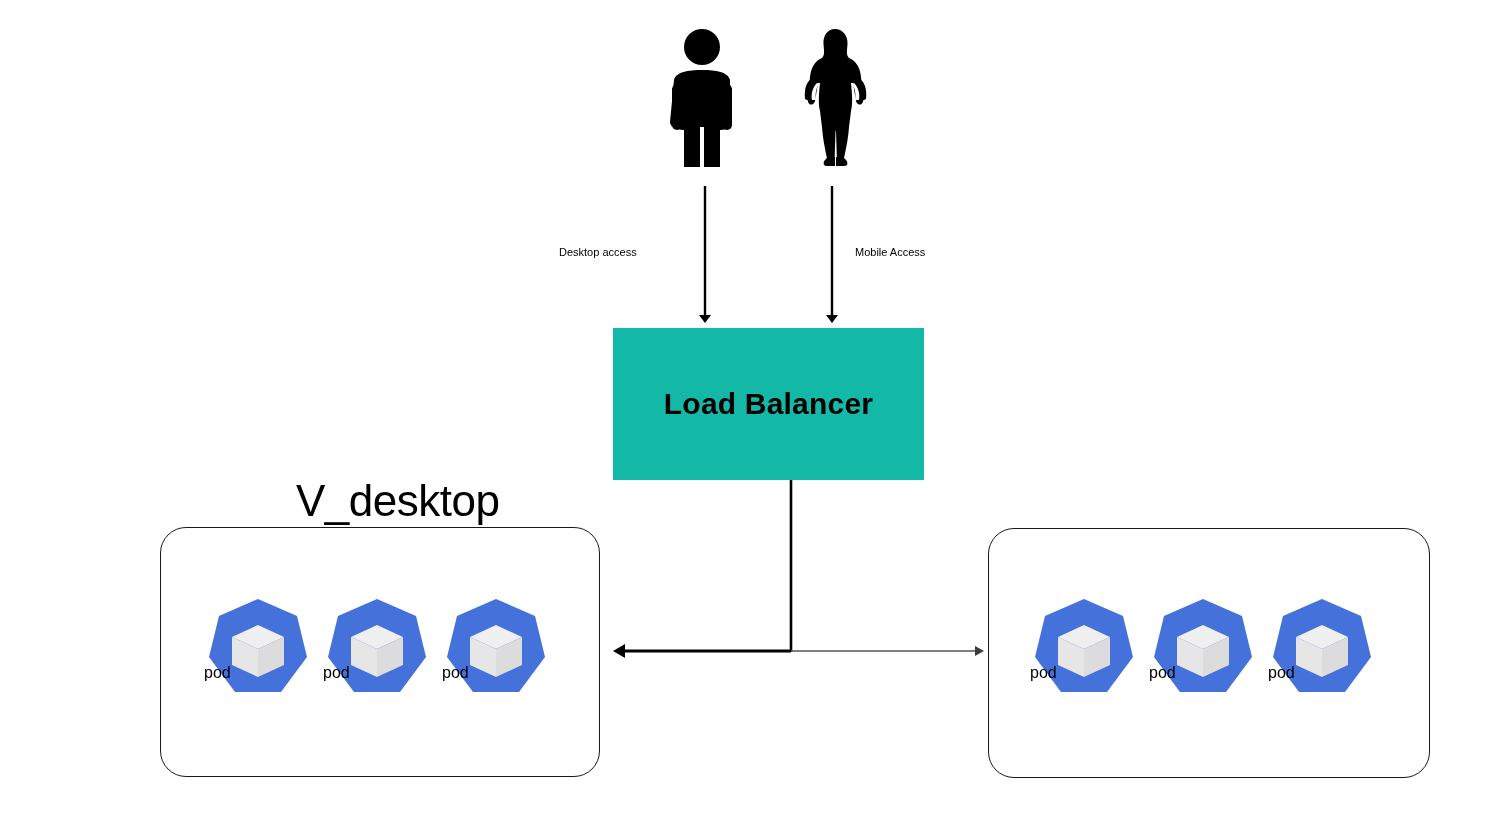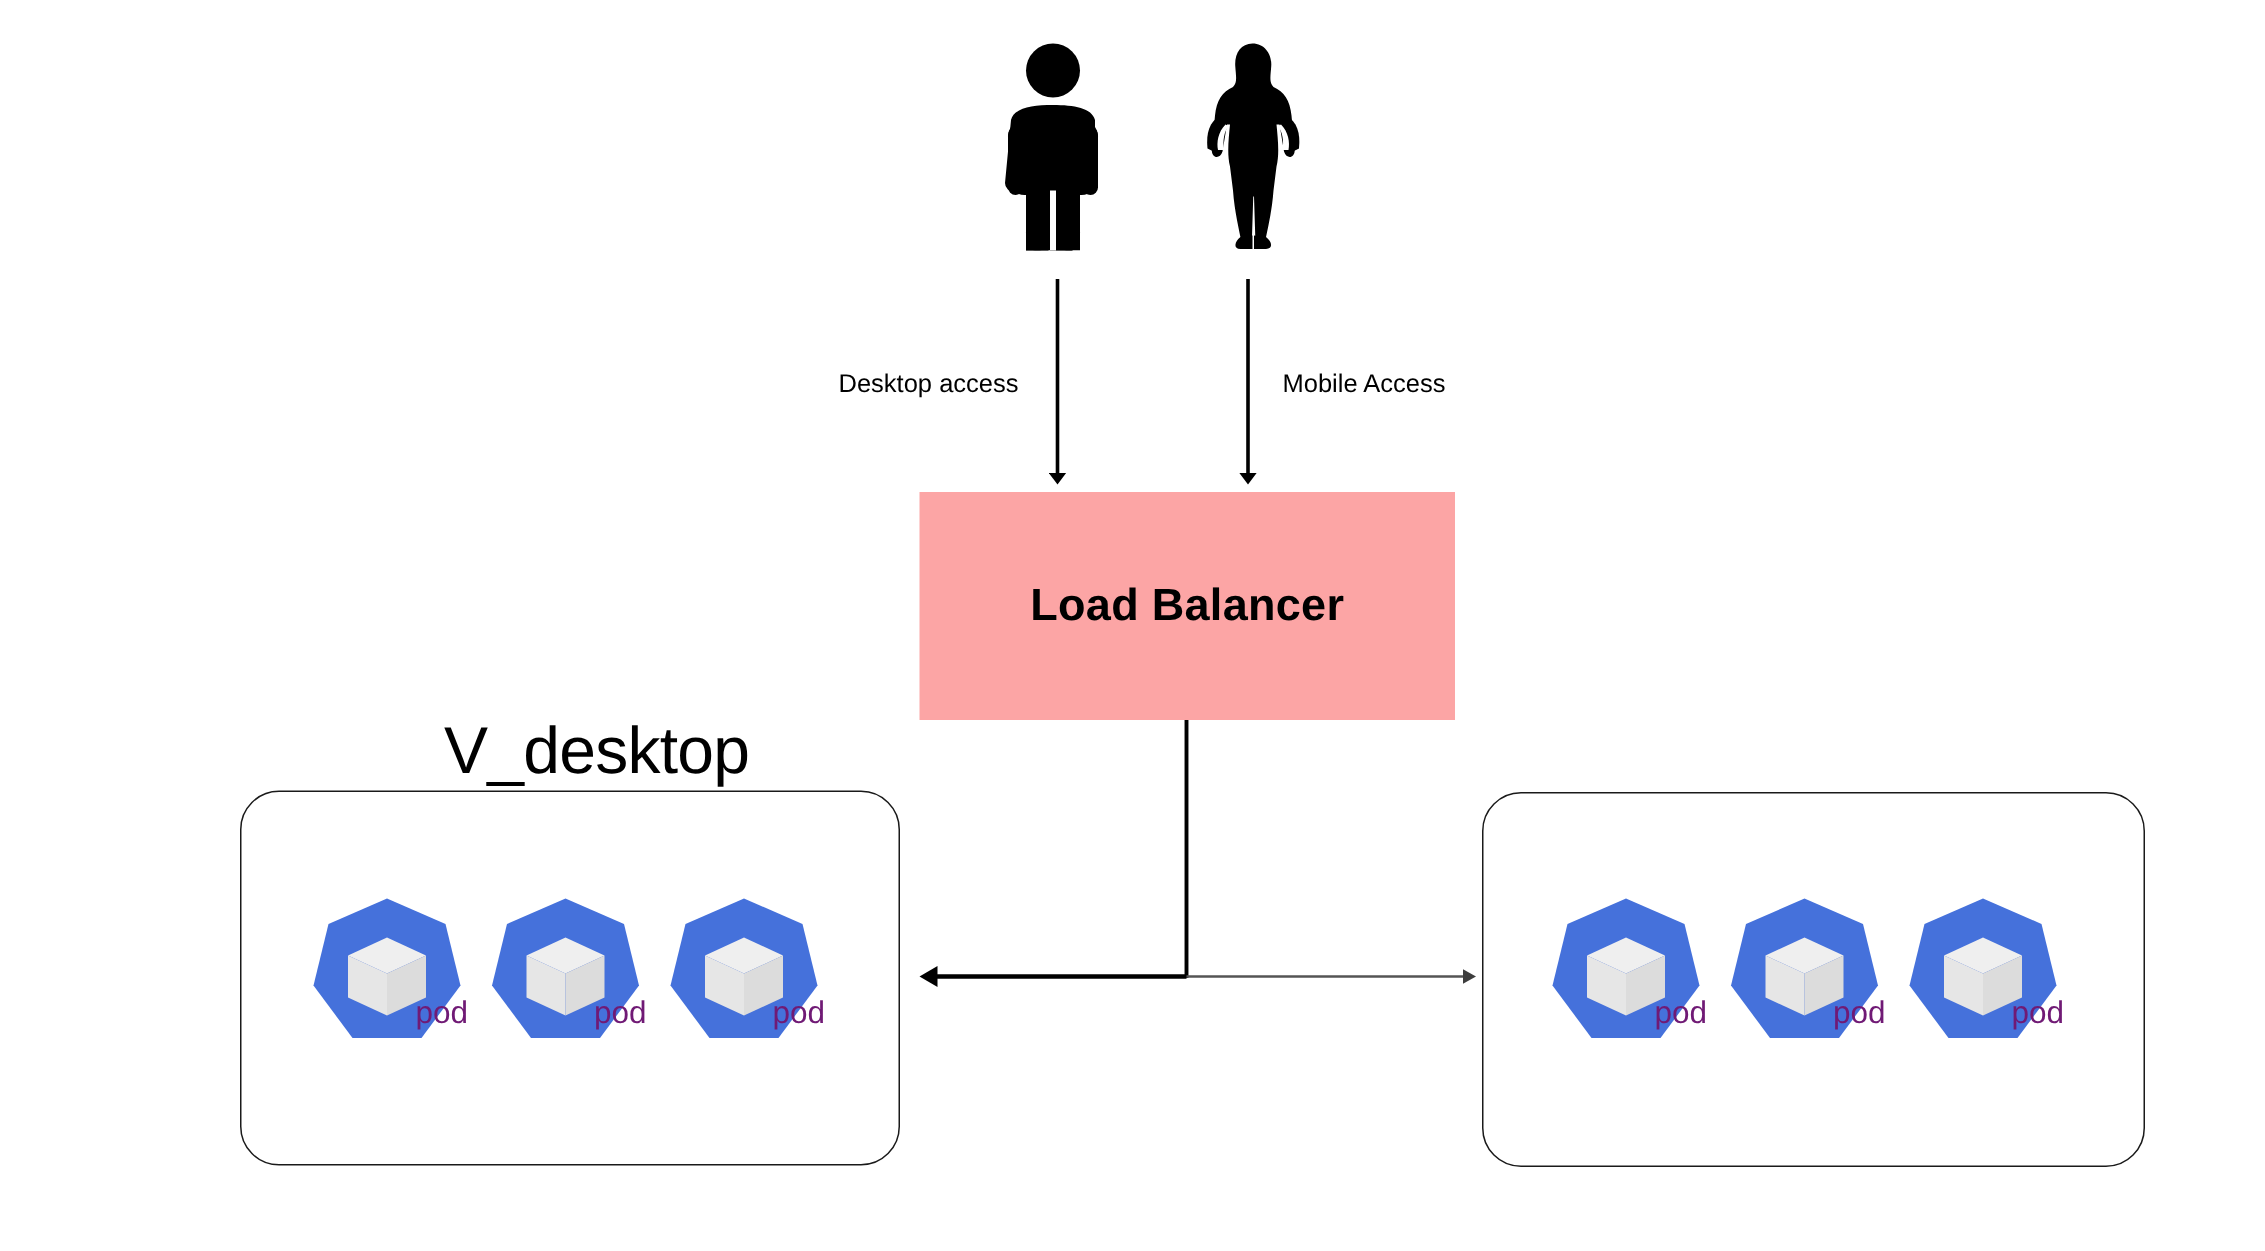--- a/index.html
+++ b/index.html
@@ -21,44 +21,44 @@
 
   
   .actor {
     position: absolute;
   }
   .actor svg { display: block; }
 
   
   .edge-label {
     position: absolute;
-    font-size: 17px;
+    font-size: 11px;
     color: #000000;
     white-space: nowrap;
     line-height: 1;
   }
 
   
   .connector {
     position: absolute;
     left: 0;
     top: 0;
     width: 1510px;
     height: 834px;
     pointer-events: none;
   }
 
   
   .lb-box {
     position: absolute;
     left: 613px;
     top: 328px;
-    width: 357px;
+    width: 311px;
     height: 152px;
-    background: #fca5a5;
+    background: #14b8a6;
     display: flex;
     align-items: center;
     justify-content: center;
   }
   .lb-label {
     font-size: 30px;
     font-weight: bold;
     color: #000000;
     letter-spacing: 0.2px;
   }
@@ -90,23 +90,23 @@
     position: relative;
     width: 108px;
     height: 108px;
   }
   .pod svg { display: block; }
   .pod-caption {
     position: absolute;
     left: 0;
     width: 108px;
     top: 70px;
-    text-align: right;
-    font-size: 21px;
-    color: #701a75;
+    text-align: left;
+    font-size: 16px;
+    color: #000000;
     line-height: 1;
     pointer-events: none;
   }
 </style>
 </head>
 <body>
 
 <div id="canvas">
 
   <div class="actor" style="left:668px; top:27px; width:68px; height:140px;">

